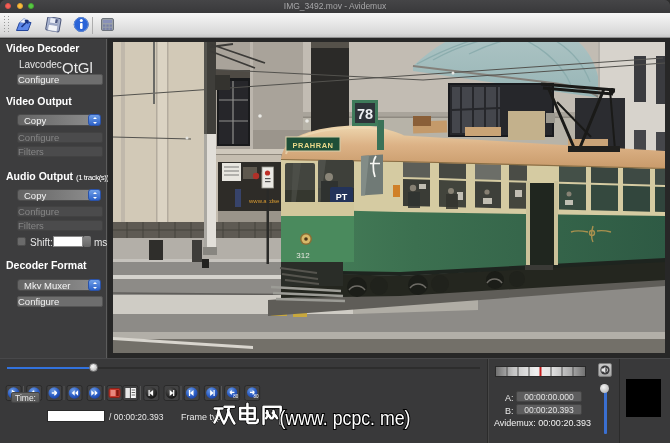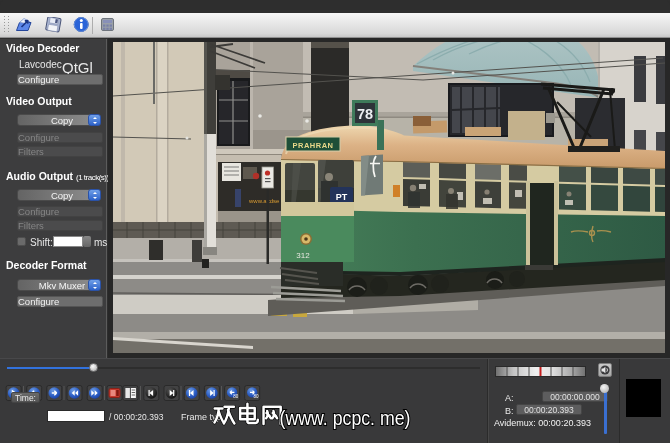--- a/index.html
+++ b/index.html
@@ -28,21 +28,21 @@
     background:#3d3d3e; border-right:1px solid #5c5c5c; color:#ededed;
     font-size:10px; }
   .sbh { position:absolute; left:6px; font-weight:bold; font-size:10.5px; color:#fff; }
   .btn { position:absolute; left:17px; width:86px; height:11px;
     background:#6e6e6e; border:1px solid #555; border-radius:2px;
     color:#f2f2f2; font-size:9.5px; line-height:10px; }
   .btn.dis { background:#4b4b4c; border-color:#424242; color:#858585; }
   .dd { position:absolute; left:17px; width:84px; height:12px;
     background:linear-gradient(90deg,#646464,#909090); border:1px solid #4a4a4a;
     border-radius:3px; color:#f5f5f5; font-size:9.5px; line-height:11px;
-    padding-left:6px;text-align:center; }
+    padding-left:6px; }
   .dd .step { position:absolute; right:-1px; top:-1px; width:13px; height:12px;
     background:linear-gradient(#6f9fe8,#2e63c9); border-radius:3px;
     border:1px solid #2a52a8; }
   .dd .step:before { content:""; position:absolute; left:4px; top:1.5px;
     border-left:2px solid transparent; border-right:2px solid transparent;
     border-bottom:2.8px solid #fff; }
   .dd .step:after { content:""; position:absolute; left:4px; bottom:1.5px;
     border-left:2px solid transparent; border-right:2px solid transparent;
     border-top:2.8px solid #fff; }
 
@@ -54,20 +54,26 @@
   
   #bottom { position:absolute; left:0; top:358px; width:670px; height:85px;
     background:#39393a; border-top:1px solid #48484a; }
   .timebox { position:absolute; background:#5d5d5e; border:1px solid #454545;
     border-radius:2px; color:#e2e2e2; font-size:8.5px; text-align:center; }
 </style>
 </head>
 <body>
 <div id="win">
 
+  <div id="titlebar">
+    <div id="title">IMG_3492.mov - Avidemux</div>
+    <div class="tl" style="left:5px;  background:#f25f58; border:0.5px solid #d94f47;"></div>
+    <div class="tl" style="left:16.5px; background:#fbbf3c; border:0.5px solid #de9f34;"></div>
+    <div class="tl" style="left:28px; background:#58c843; border:0.5px solid #43a532;"></div>
+  </div>
 
   <div id="toolbar">
     <div class="grip" style="left:4px"></div>
     <div class="grip" style="left:8px"></div>
     <svg class="abs" style="left:16px;top:4px" width="100" height="17" viewBox="0 0 100 17">
 
       <g>
         <polygon points="0.5,13.5 3.5,5.5 15,5.5 12,13.5" fill="#5b86e8" stroke="#24459a" stroke-width="1"></polygon>
         <polygon points="3.5,5.5 8,1.5 13.5,4.5 10.5,6.5" fill="#eef2fc" stroke="#6a88c8" stroke-width="0.7"></polygon>
         <path d="M5.5,10 L12,3.5 M12,3.5 l-3.2,0.4 M12,3.5 l-0.4,3.2" stroke="#1a3585" stroke-width="1.7" fill="none"></path>
@@ -551,21 +557,21 @@
       <line x1="12" y1="1" x2="12" y2="10"></line>
         <line x1="23" y1="1" x2="23" y2="10"></line>
       <line x1="34" y1="1" x2="34" y2="10"></line>
         <line x1="56" y1="1" x2="56" y2="10"></line>
       <line x1="67" y1="1" x2="67" y2="10"></line>
         <line x1="78" y1="1" x2="78" y2="10"></line>
     </g>
     <rect x="44.5" y="1" width="2" height="9" fill="#c41e1e"></rect>
   </svg>
   <div class="abs" style="left:505px;top:393px;color:#e8e8e8;font-size:9px">A:</div>
-  <div class="timebox" style="left:542px;top:391px;width:66px;height:11px">00:00:00.000</div>
+  <div class="timebox" style="left:516px;top:391px;width:66px;height:11px">00:00:00.000</div>
   <div class="abs" style="left:505px;top:406px;color:#e8e8e8;font-size:9px">B:</div>
   <div class="timebox" style="left:516px;top:404px;width:66px;height:11px">00:00:20.393</div>
   <div class="abs" style="left:494px;top:418px;color:#f2f2f2;font-size:9px">Avidemux: 00:00:20.393</div>
 
   <div class="abs" style="left:598px;top:363px;width:14px;height:14px;background:linear-gradient(#cacaca,#a8a8a8);border:1px solid #7e7e7e;border-radius:2px"></div>
   <svg class="abs" style="left:600px;top:365px" width="10" height="10" viewBox="0 0 10 10">
     <circle cx="5" cy="5" r="4.6" fill="#3a3a3c"></circle>
     <polygon points="1.5,3.5 3.2,3.5 5.4,1.8 5.4,8.2 3.2,6.5 1.5,6.5" fill="#e8e8e8"></polygon>
     <path d="M6.8,3.2 Q8.2,5 6.8,6.8" stroke="#e8e8e8" fill="none" stroke-width="0.9"></path>
   </svg>

